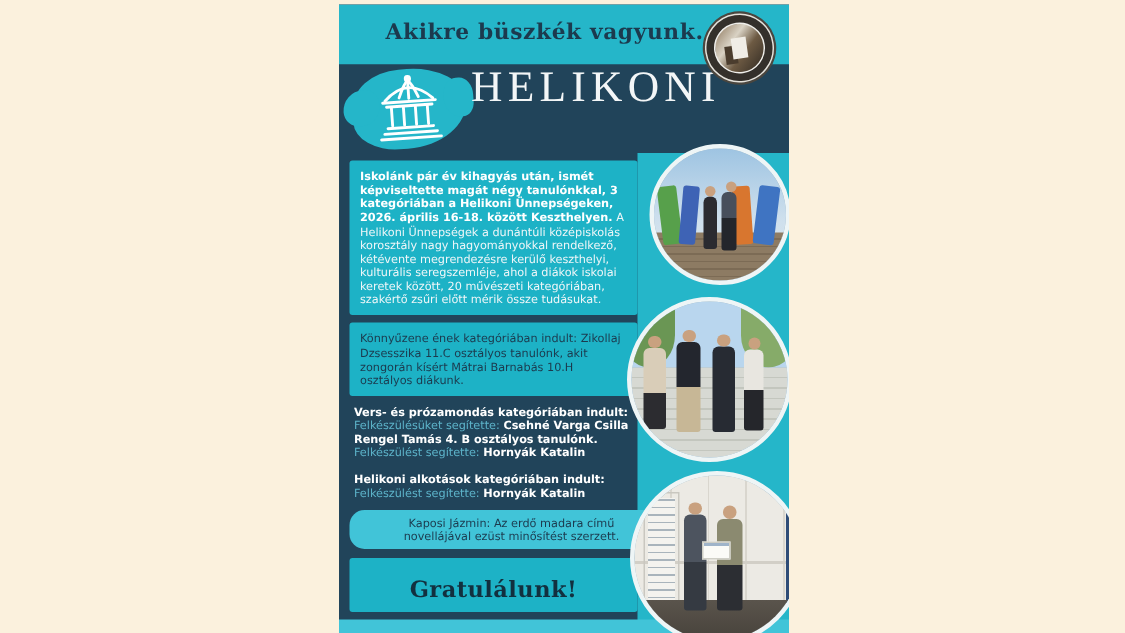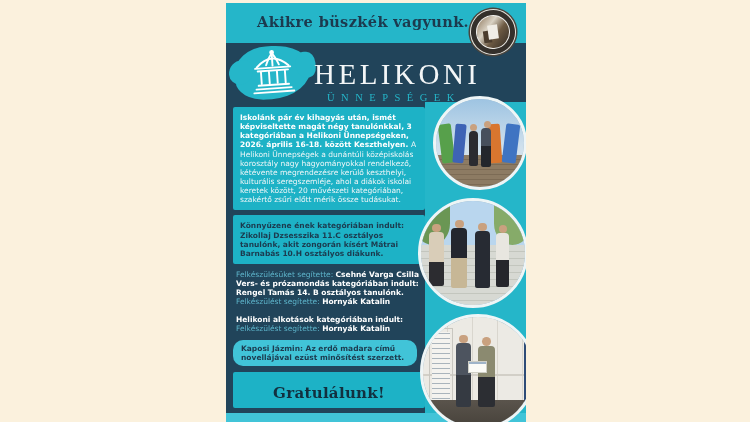--- a/index.html
+++ b/index.html
@@ -23,21 +23,21 @@
 
   
   .header{position:absolute;left:0;top:40px;width:100%;height:59px;background:var(--navy,#21445a);}
   .splash{position:absolute;left:9px;top:3px;width:76px;height:53px;background:var(--teal,#25b6c9);
         border-radius:46% 54% 58% 42% / 52% 48% 60% 40%;transform:rotate(-4deg);}
   .splash:before{content:"";position:absolute;left:-6px;top:12px;width:24px;height:24px;background:inherit;
         border-radius:60% 40% 55% 45%;}
   .splash:after{content:"";position:absolute;right:-5px;top:8px;width:20px;height:26px;background:inherit;
         border-radius:50% 50% 40% 60%;}
   .gazebo{position:absolute;left:14px;top:3px;z-index:2;}
-  .titles{position:absolute;left:88px;top:16px;width:205px;}
+  .titles{position:absolute;left:88px;top:0;width:205px;}
   .title{font-family:"Liberation Serif",serif;font-size:29px;letter-spacing:3.5px;color:#f3f6f7;line-height:1.05;}
   .subtitle{font-family:"Liberation Serif",serif;font-size:10.5px;letter-spacing:6.5px;
         color:var(--teal,#25b6c9);margin-top:3px;padding-left:13px;}
 
   
   .strip{position:absolute;left:199px;top:99px;width:101px;height:320px;background:var(--teal,#25b6c9);z-index:1;}
   .bottom-strip{position:absolute;left:0;bottom:0;width:100%;height:9px;background:var(--teal-bright,#41c4d8);z-index:3;}
 
   
   .photo{position:absolute;border-radius:50%;border:3px solid #eef5f6;overflow:hidden;z-index:4;background:#9db8c8;}
@@ -63,26 +63,26 @@
   .rollup{left:5%;top:10%;width:17%;height:62%;background:#f4f3ef;border:1px solid #c9c7c0;
         background-image:repeating-linear-gradient(#f4f3ef 0 4px,#a9b4bc 4px 5px);background-clip:content-box;padding:3px 2px;}
   .curtain{right:0;top:0;width:8%;height:82%;background:#2e4c77;}
   .cert{background:#fbfbf7;border:1px solid #cfcfc6;box-shadow:inset 0 2px 0 #9fb4c9;}
 
   
   .content{position:absolute;left:7px;top:104px;width:192px;z-index:2;font-size:7.5px;line-height:1.22;}
   .block{margin-bottom:5px;}
   .teal-box{background:var(--teal-box,#1db2c6);border-radius:2px;padding:6px 7px;}
   .plain{padding:1px 3px;margin-bottom:6px;}
-  .pill{background:var(--teal-bright,#41c4d8);border-radius:10px;padding:4px 8px;width:168px;margin-bottom:6px;}
+  .pill{background:var(--teal-bright,#41c4d8);border-radius:10px;padding:4px 24px;width:168px;margin-bottom:6px;text-align:center;}
   .line{display:block;}
   .seg-wb{color:#ffffff;font-weight:bold;}
   .seg-w{color:#eef6f8;}
   .seg-label{color:var(--teal-muted,#5db4ca);}
-  .seg-nb{color:var(--navy-deep,#14384c);font-weight:bold;}
+  .seg-nb{color:var(--navy-deep,#14384c);font-weight:normal;}
   .congrats{text-align:center;font-family:"DejaVu Serif",serif;font-weight:bold;font-size:15px;
         color:#12303f;margin-top:6px;letter-spacing:.3px;}
 </style>
 </head>
 <body>
 
 <div class="page">
   <div class="panel">
 
     <div class="banner">
@@ -103,21 +103,20 @@
           <line x1="25" y1="27" x2="25" y2="42"></line>
           <line x1="35" y1="27" x2="35" y2="42"></line>
           <line x1="45" y1="27" x2="45" y2="42"></line>
           <line x1="11" y1="44" x2="49" y2="44"></line>
           <line x1="8" y1="48.5" x2="52" y2="48.5"></line>
           <line x1="5" y1="53" x2="55" y2="53"></line>
         </svg>
       </div>
       <div class="titles">
         <div class="title">HELIKONI</div>
-        <div class="subtitle">ÜNNEPSÉGEK</div>
       </div>
     </div>
 
     <div class="logo">
       <div class="logo-inner"></div>
     </div>
 
     <div class="strip"></div>
 
     <div class="photo p1">
@@ -162,23 +161,23 @@
     </div>
 
     <div class="content">
         <div class="block teal-box">
           <div class="line"><span class="seg-wb">Iskolánk pár év kihagyás után, ismét képviseltette magát négy tanulónkkal, 3 kategóriában a Helikoni Ünnepségeken, 2026. április 16-18. között Keszthelyen. </span><span class="seg-w">A Helikoni Ünnepségek a dunántúli középiskolás korosztály nagy hagyományokkal rendelkező, kétévente megrendezésre kerülő keszthelyi, kulturális seregszemléje, ahol a diákok iskolai keretek között, 20 művészeti kategóriában, szakértő zsűri előtt mérik össze tudásukat.</span></div>
         </div>
         <div class="block teal-box">
           <div class="line"><span class="seg-nb">Könnyűzene ének kategóriában indult: Zikollaj Dzsesszika 11.C osztályos tanulónk, akit zongorán kísért Mátrai Barnabás 10.H osztályos diákunk.</span></div>
         </div>
         <div class="block plain">
+          <div class="line"><span class="seg-wb">Vers- és prózamondás kategóriában indult:</span></div>
           <div class="line"><span class="seg-label">Felkészülésüket segítette: </span><span class="seg-wb">Csehné Varga Csilla</span></div>
-          <div class="line"><span class="seg-wb">Vers- és prózamondás kategóriában indult:</span></div>
-          <div class="line"><span class="seg-wb">Rengel Tamás 14. B osztályos tanulónk.</span></div>
+          <div class="line"><span class="seg-wb">Rengel Tamás 4. B osztályos tanulónk.</span></div>
           <div class="line"><span class="seg-label">Felkészülést segítette: </span><span class="seg-wb">Hornyák Katalin</span></div>
         </div>
         <div class="block plain">
           <div class="line"><span class="seg-wb">Helikoni alkotások kategóriában indult:</span></div>
           <div class="line"><span class="seg-label">Felkészülést segítette: </span><span class="seg-wb">Hornyák Katalin</span></div>
         </div>
         <div class="block pill">
           <div class="line"><span class="seg-nb">Kaposi Jázmin: Az erdő madara című novellájával ezüst minősítést szerzett.</span></div>
         </div>
         <div class="block teal-box">

